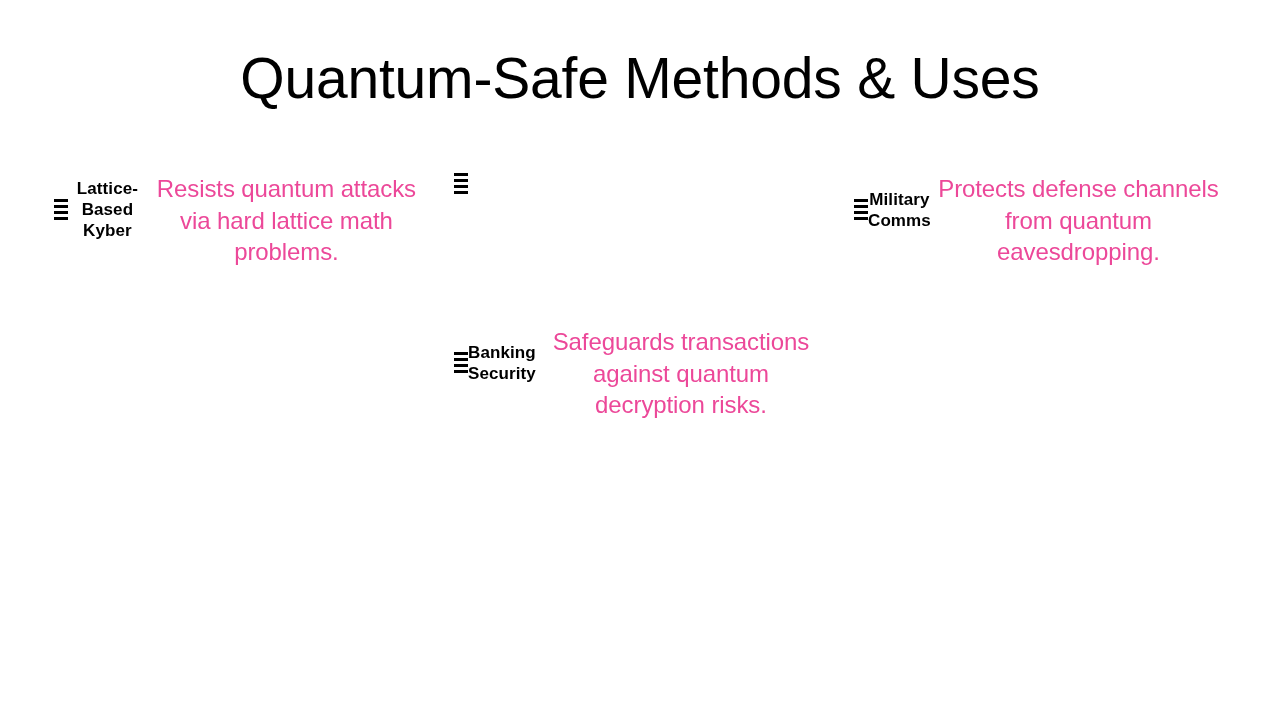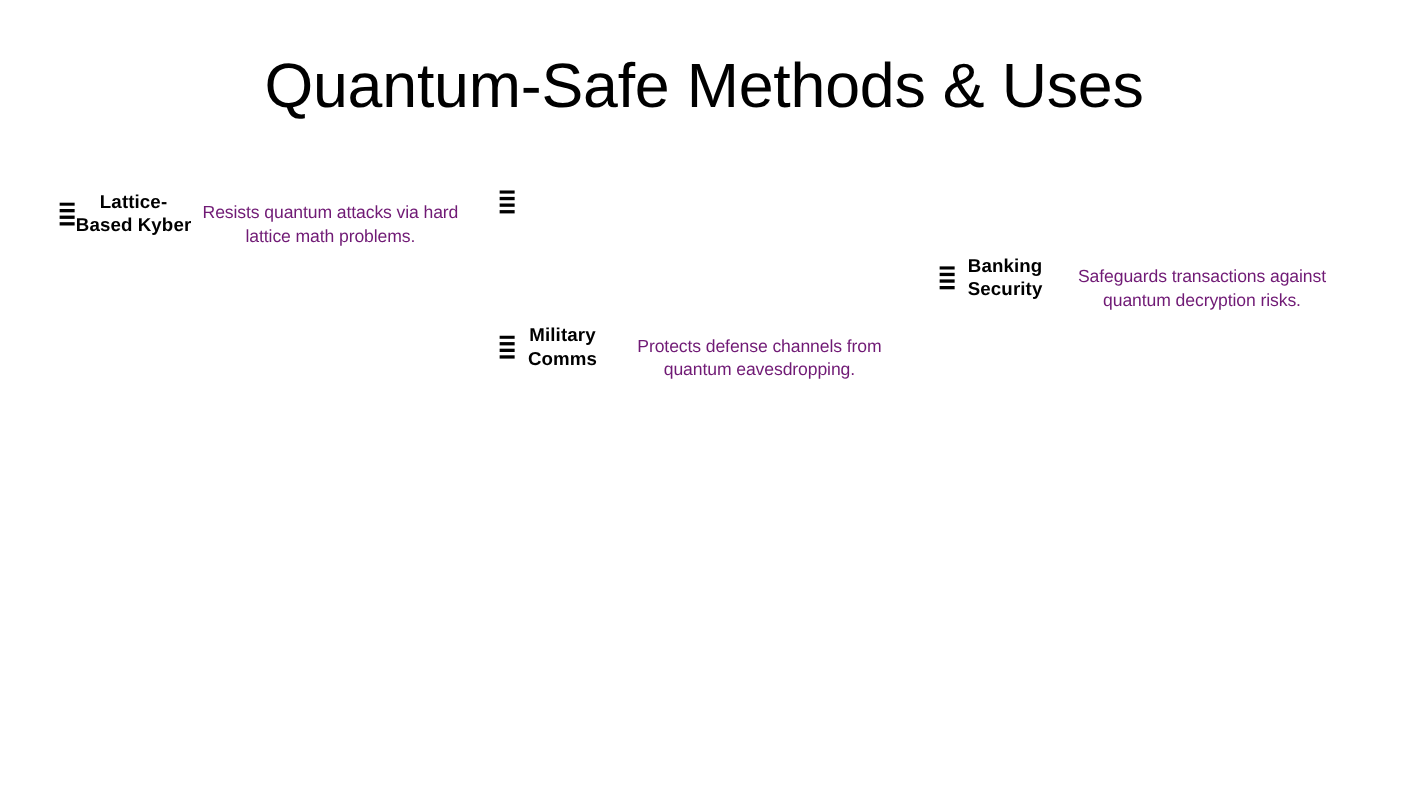--- a/index.html
+++ b/index.html
@@ -75,25 +75,25 @@
   .card-heading {
     font-size: 17px;
     font-weight: bold;
     line-height: 1.25;
     letter-spacing: 0.1px;
     color: #000000;
     margin-bottom: 21px;
   }
 
   .card-body {
-    font-size: 16px;
+    font-size: 24px;
     font-weight: 400;
     line-height: 1.32;
     letter-spacing: -0.1px;
-    color: #701a75;
+    color: #ec4899;
     max-width: 320px;
   }
 </style>
 </head>
 <body>
 
 <div class="slide">
 
   <h1 class="slide-title">Quantum-Safe Methods &amp; Uses</h1>
 
@@ -116,41 +116,41 @@
       <span class="card-icon">
         <svg width="14" height="23" viewBox="0 0 14 23" xmlns="http://www.w3.org/2000/svg">
           <rect x="0" y="0" width="14" height="3" fill="#000000"></rect>
           <rect x="0" y="6" width="14" height="3" fill="#000000"></rect>
           <rect x="0" y="12" width="14" height="3" fill="#000000"></rect>
           <rect x="0" y="18" width="14" height="3" fill="#000000"></rect>
         </svg>
       </span>
     </div>
 
+    <div class="card">
+      <span class="card-icon">
+        <svg width="14" height="23" viewBox="0 0 14 23" xmlns="http://www.w3.org/2000/svg">
+          <rect x="0" y="0" width="14" height="3" fill="#000000"></rect>
+          <rect x="0" y="6" width="14" height="3" fill="#000000"></rect>
+          <rect x="0" y="12" width="14" height="3" fill="#000000"></rect>
+          <rect x="0" y="18" width="14" height="3" fill="#000000"></rect>
+        </svg>
+      </span>
+      <div class="card-heading">Military Comms</div>
+      <div class="card-body">Protects defense channels from quantum eavesdropping.</div>
+    </div>
+
     <div class="card row-two">
       <span class="card-icon">
         <svg width="14" height="23" viewBox="0 0 14 23" xmlns="http://www.w3.org/2000/svg">
           <rect x="0" y="0" width="14" height="3" fill="#000000"></rect>
           <rect x="0" y="6" width="14" height="3" fill="#000000"></rect>
           <rect x="0" y="12" width="14" height="3" fill="#000000"></rect>
           <rect x="0" y="18" width="14" height="3" fill="#000000"></rect>
         </svg>
       </span>
       <div class="card-heading">Banking Security</div>
       <div class="card-body">Safeguards transactions against quantum decryption risks.</div>
     </div>
 
-    <div class="card">
-      <span class="card-icon">
-        <svg width="14" height="23" viewBox="0 0 14 23" xmlns="http://www.w3.org/2000/svg">
-          <rect x="0" y="0" width="14" height="3" fill="#000000"></rect>
-          <rect x="0" y="6" width="14" height="3" fill="#000000"></rect>
-          <rect x="0" y="12" width="14" height="3" fill="#000000"></rect>
-          <rect x="0" y="18" width="14" height="3" fill="#000000"></rect>
-        </svg>
-      </span>
-      <div class="card-heading">Military Comms</div>
-      <div class="card-body">Protects defense channels from quantum eavesdropping.</div>
-    </div>
-
 
   </div>
 </div>
 
 </body></html>

